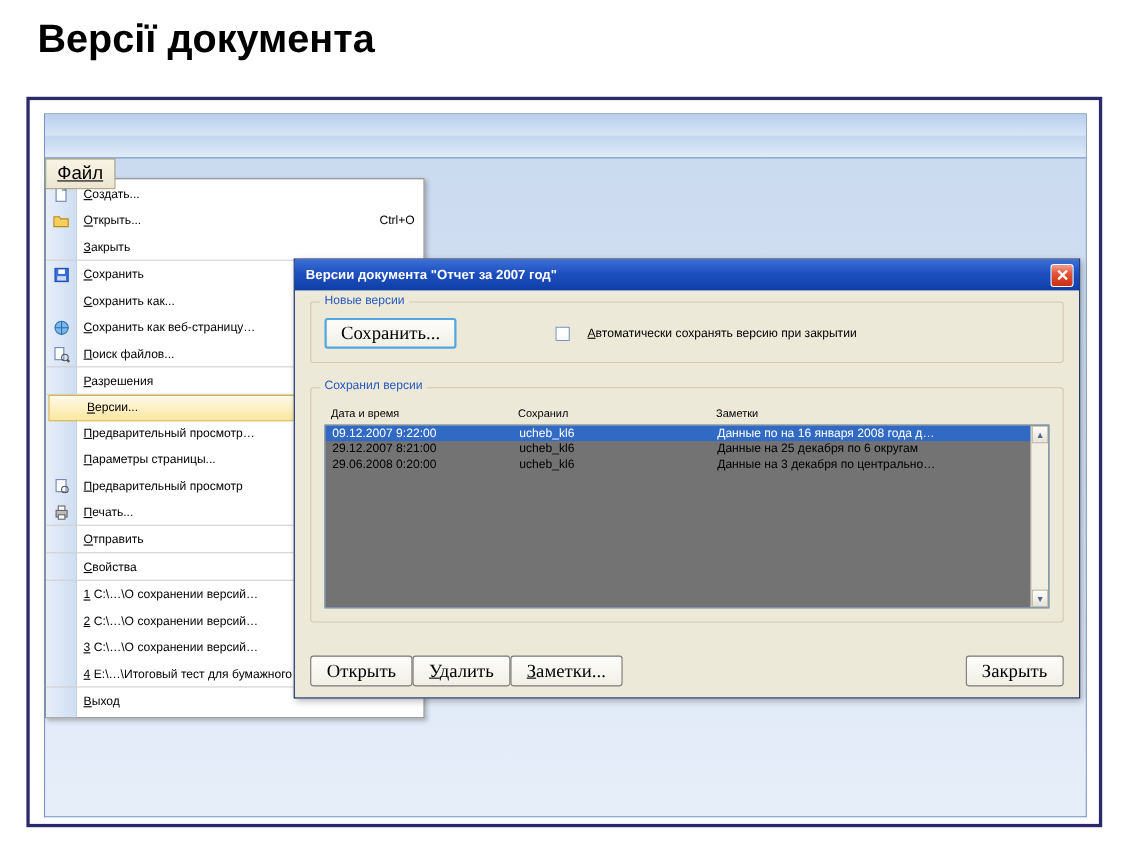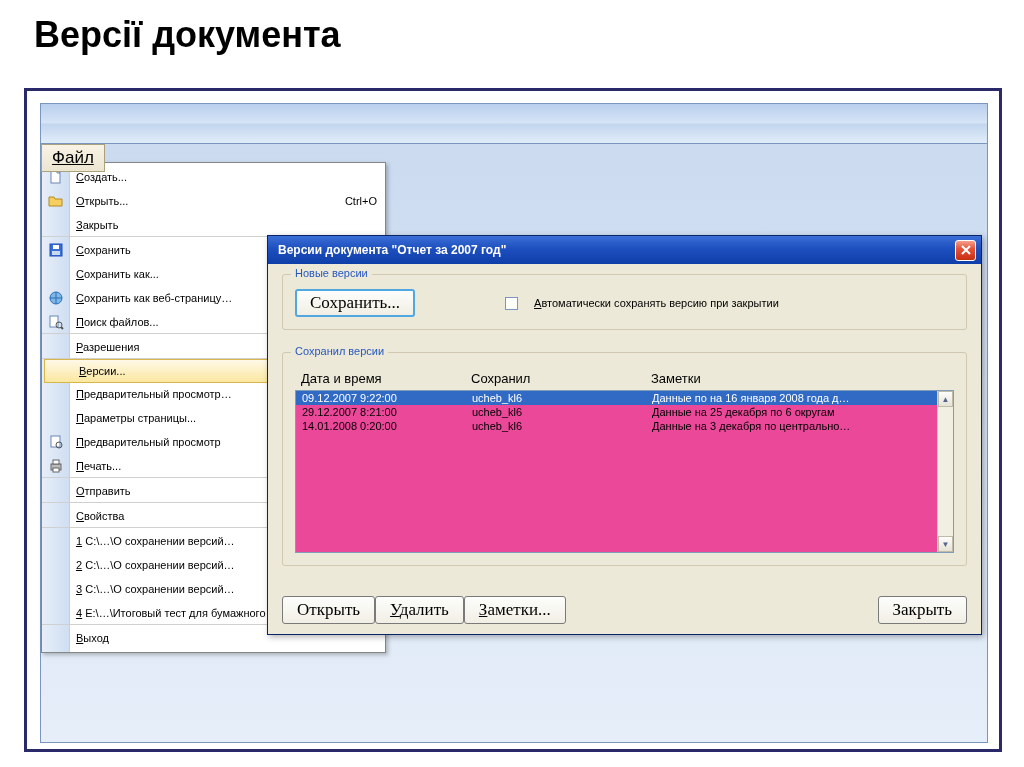--- a/index.html
+++ b/index.html
@@ -190,29 +190,29 @@
     gap: 16px;
   }
   .checkbox-box {
     width: 13px; height: 13px;
     border: 1px solid #7a96c0;
     background: #fff;
   }
   .list-header {
     display: flex;
     padding: 4px 6px 4px 6px;
-    font-size: 13px;
+    font-size: 10px;
     align-items: flex-end;
   }
   .col-dt { width: 170px; }
   .col-user { width: 180px; }
   .col-notes { flex: 1; }
   .list-box {
     border: 1px solid #7f9db9;
-    background: #ec4899;
+    background: #737373;
     flex: 1;
     overflow: hidden;
     position: relative;
   }
   .list-rows { padding: 0; }
   .list-row {
     display: flex;
     padding: 1px 6px;
     font-size: 11px;
     white-space: nowrap;
@@ -407,21 +407,21 @@
                   <div class="col-dt">09.12.2007 9:22:00</div>
                   <div class="col-user">ucheb_kl6</div>
                   <div class="col-notes">Данные по на 16 января 2008 года д…</div>
                 </div>
                 <div class="list-row">
                   <div class="col-dt">29.12.2007 8:21:00</div>
                   <div class="col-user">ucheb_kl6</div>
                   <div class="col-notes">Данные на 25 декабря по 6 округам</div>
                 </div>
                 <div class="list-row">
-                  <div class="col-dt">14.01.2008 0:20:00</div>
+                  <div class="col-dt">29.06.2008 0:20:00</div>
                   <div class="col-user">ucheb_kl6</div>
                   <div class="col-notes">Данные на 3 декабря по центрально…</div>
                 </div>
               </div>
             <div class="scroll-stub">
               <div class="scroll-btn">▲</div>
               <div class="scroll-btn">▼</div>
             </div>
           </div>
         </div>

